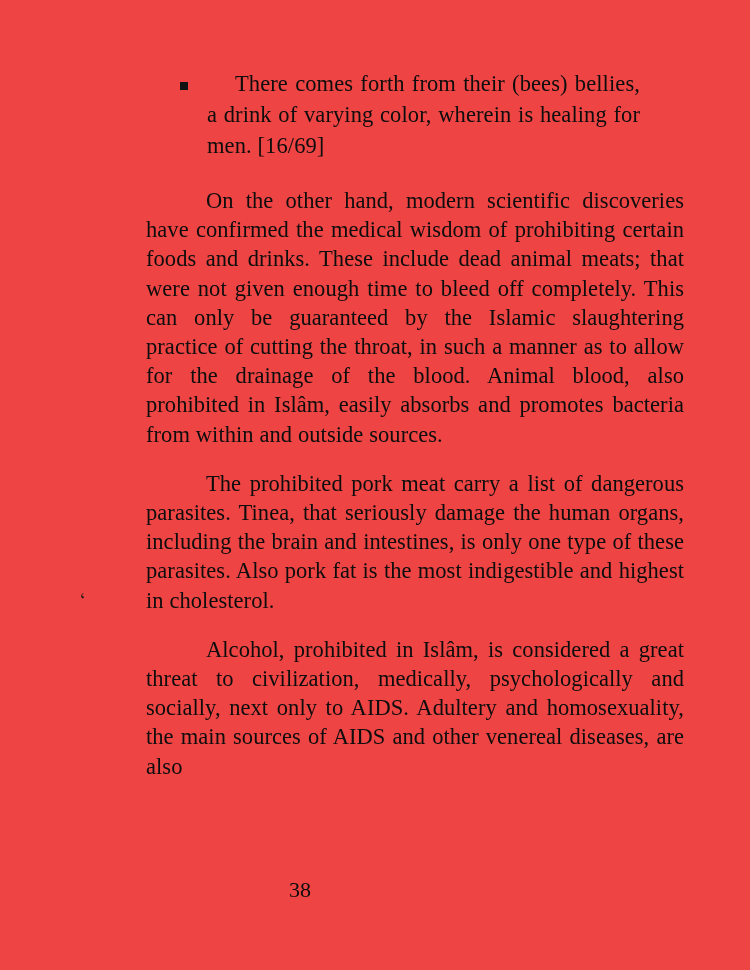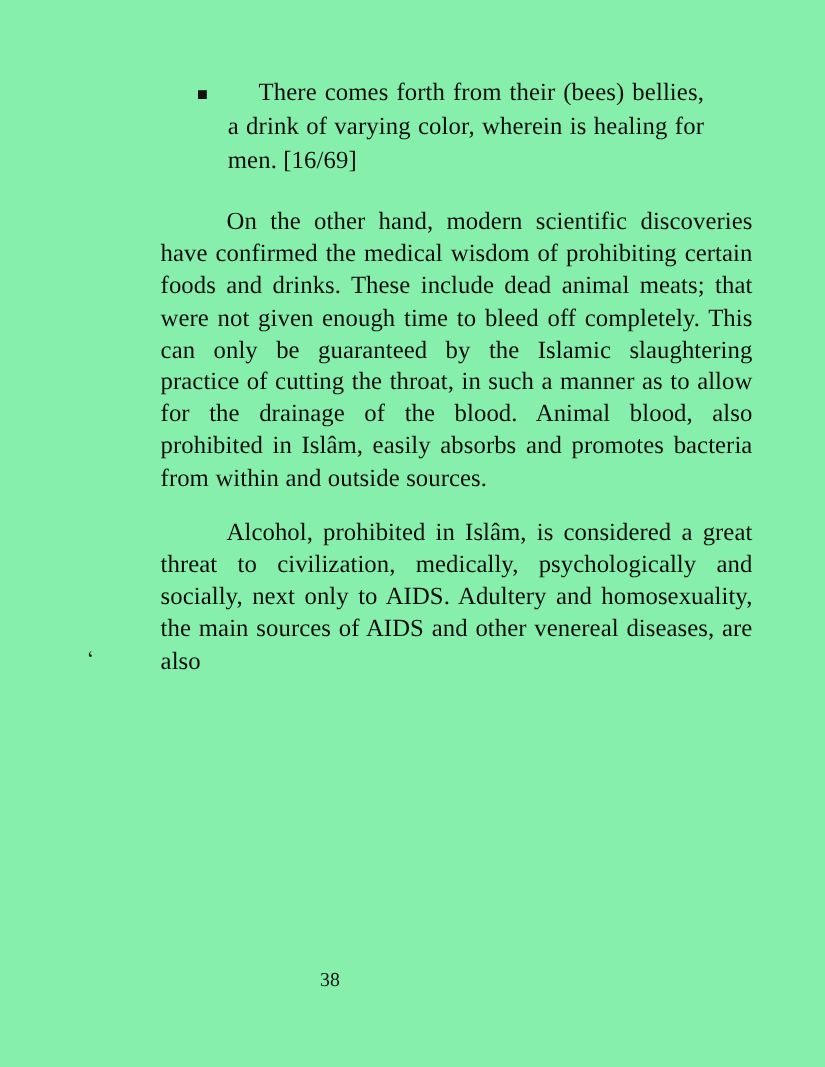--- a/index.html
+++ b/index.html
@@ -10,21 +10,21 @@
   }
   body {
     font-family: "Liberation Serif", "DejaVu Serif", serif;
     color: #000000;
   }
   .page {
     position: relative;
     width: 750px;
     height: 970px;
     margin: 0;
-    background: #86efac;
+    background: #ef4444;
     overflow: hidden;
   }
   
   .quote-block {
     position: absolute;
     left: 180px;
     top: 68px;
     width: 460px;
   }
   .quote-bullet {
@@ -86,37 +86,38 @@
     transform: rotate(-14deg);
     user-select: none;
   }
   
   .folio {
     position: absolute;
     left: 0;
     top: 876px;
     width: 600px;
     text-align: center;
-    font-size: 18px;
+    font-size: 22px;
     line-height: 28px;
     color: #0d0d0d;
   }
 </style>
 </head>
 <body>
 
 <div class="page">
 
   <div class="quote-block">
     <span class="quote-bullet"></span>
     <span class="quote-text">There comes forth from their (bees) bellies, a drink of varying color, wherein is healing for men. [16/69]</span>
   </div>
 
   <div class="body-col">
     <p class="para">On the other hand, modern scientific discoveries have confirmed the medical wisdom of prohibiting certain foods and drinks. These include dead animal meats; that were not given enough time to bleed off completely. This can only be guaranteed by the Islamic slaughtering practice of cutting the throat, in such a manner as to allow for the drainage of the blood. Animal blood, also prohibited in Islâm, easily absorbs and promotes bacteria from within and outside sources.</p>
+    <p class="para">The prohibited pork meat carry a list of dangerous parasites. Tinea, that seriously damage the human organs, including the brain and intestines, is only one type of these parasites. Also pork fat is the most indigestible and highest in cholesterol.</p>
     <p class="para para-continues">Alcohol, prohibited in Islâm, is considered a great threat to civilization, medically, psychologically and socially, next only to AIDS. Adultery and homosexuality, the main sources of AIDS and other venereal diseases, are also</p>
   </div>
 
   <div class="margin-artifact">‘</div>
 
   <div class="folio">38</div>
 
 </div>
 
 </body></html>

